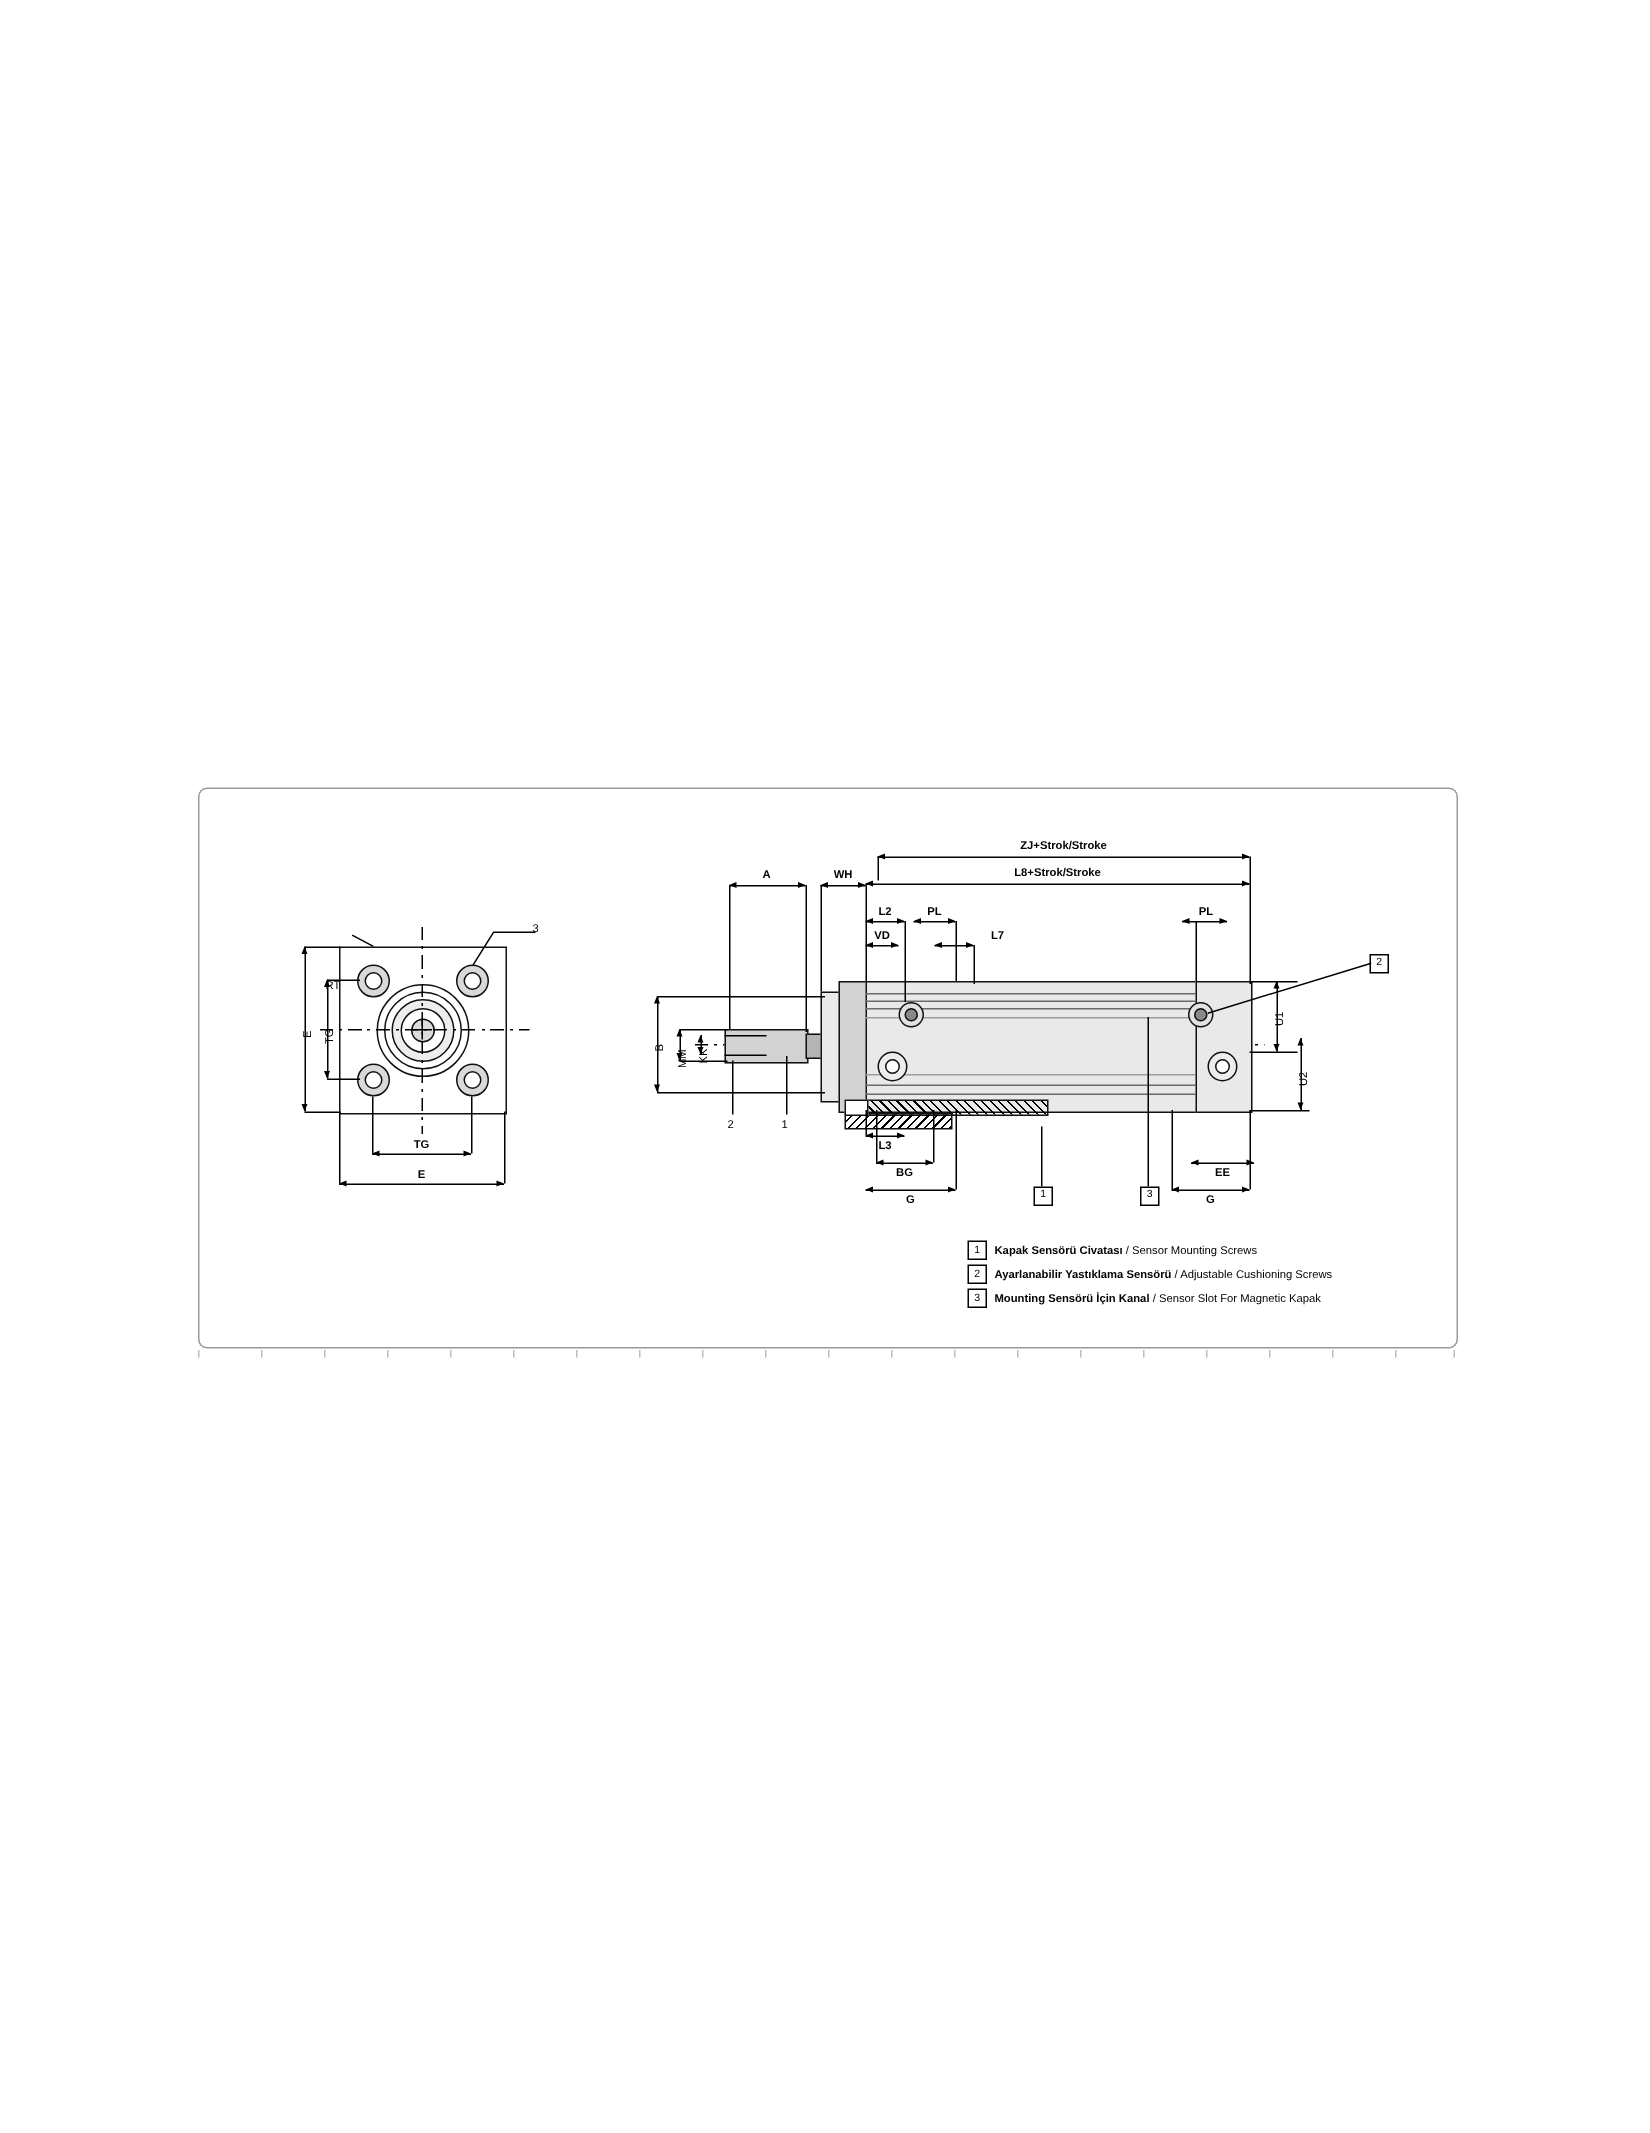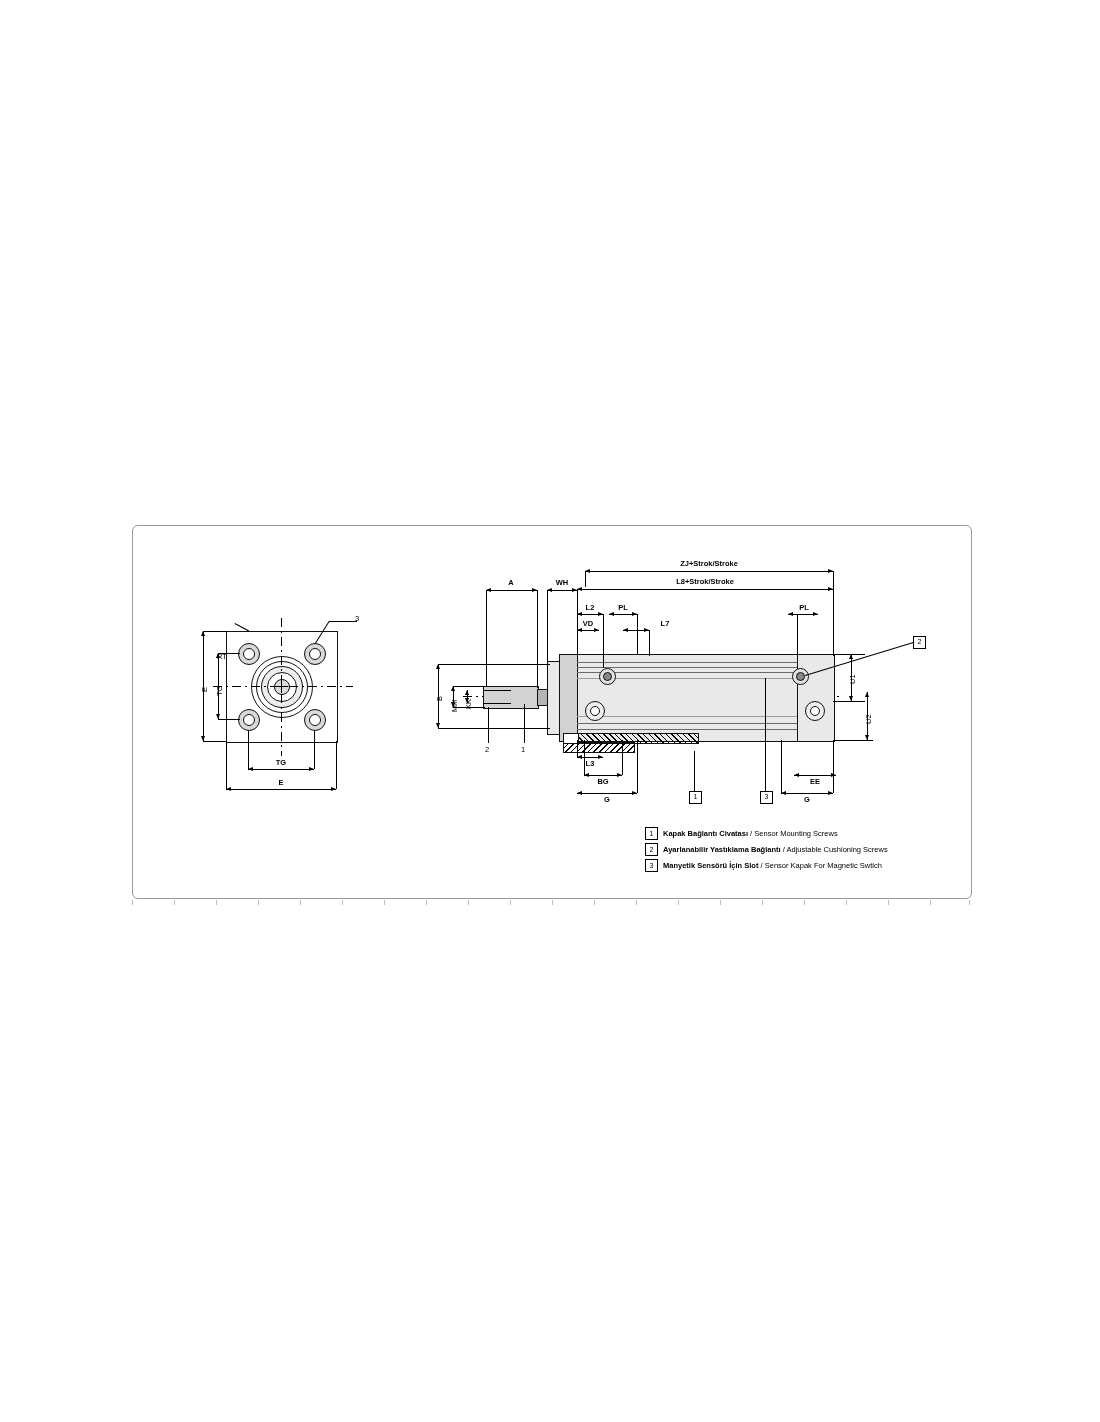--- a/index.html
+++ b/index.html
@@ -329,25 +329,25 @@
     <i style="left:672px"></i>
       <i style="left:714px"></i>
       <i style="left:756px"></i>
       <i style="left:798px"></i>
     <i style="left:837px"></i>
   </div>
 
   <div class="legend">
     <div class="row">
       <div class="num">1</div>
-      <div class="lbl"><b>Kapak Bağlantı Civatası</b><span> / Sensor Mounting Screws</span></div>
+      <div class="lbl"><b>Kapak Sensörü Civatası</b><span> / Sensor Mounting Screws</span></div>
     </div>
     <div class="row">
       <div class="num">2</div>
-      <div class="lbl"><b>Ayarlanabilir Yastıklama Bağlantı</b><span> / Adjustable Cushioning Screws</span></div>
+      <div class="lbl"><b>Ayarlanabilir Yastıklama Sensörü</b><span> / Adjustable Cushioning Screws</span></div>
     </div>
     <div class="row">
       <div class="num">3</div>
-      <div class="lbl"><b>Manyetik Sensörü İçin Slot</b><span> / Sensor Kapak For Magnetic Swtich</span></div>
+      <div class="lbl"><b>Mounting Sensörü İçin Kanal</b><span> / Sensor Slot For Magnetic Kapak</span></div>
     </div>
   </div>
 
 </div>
 
 </body></html>

